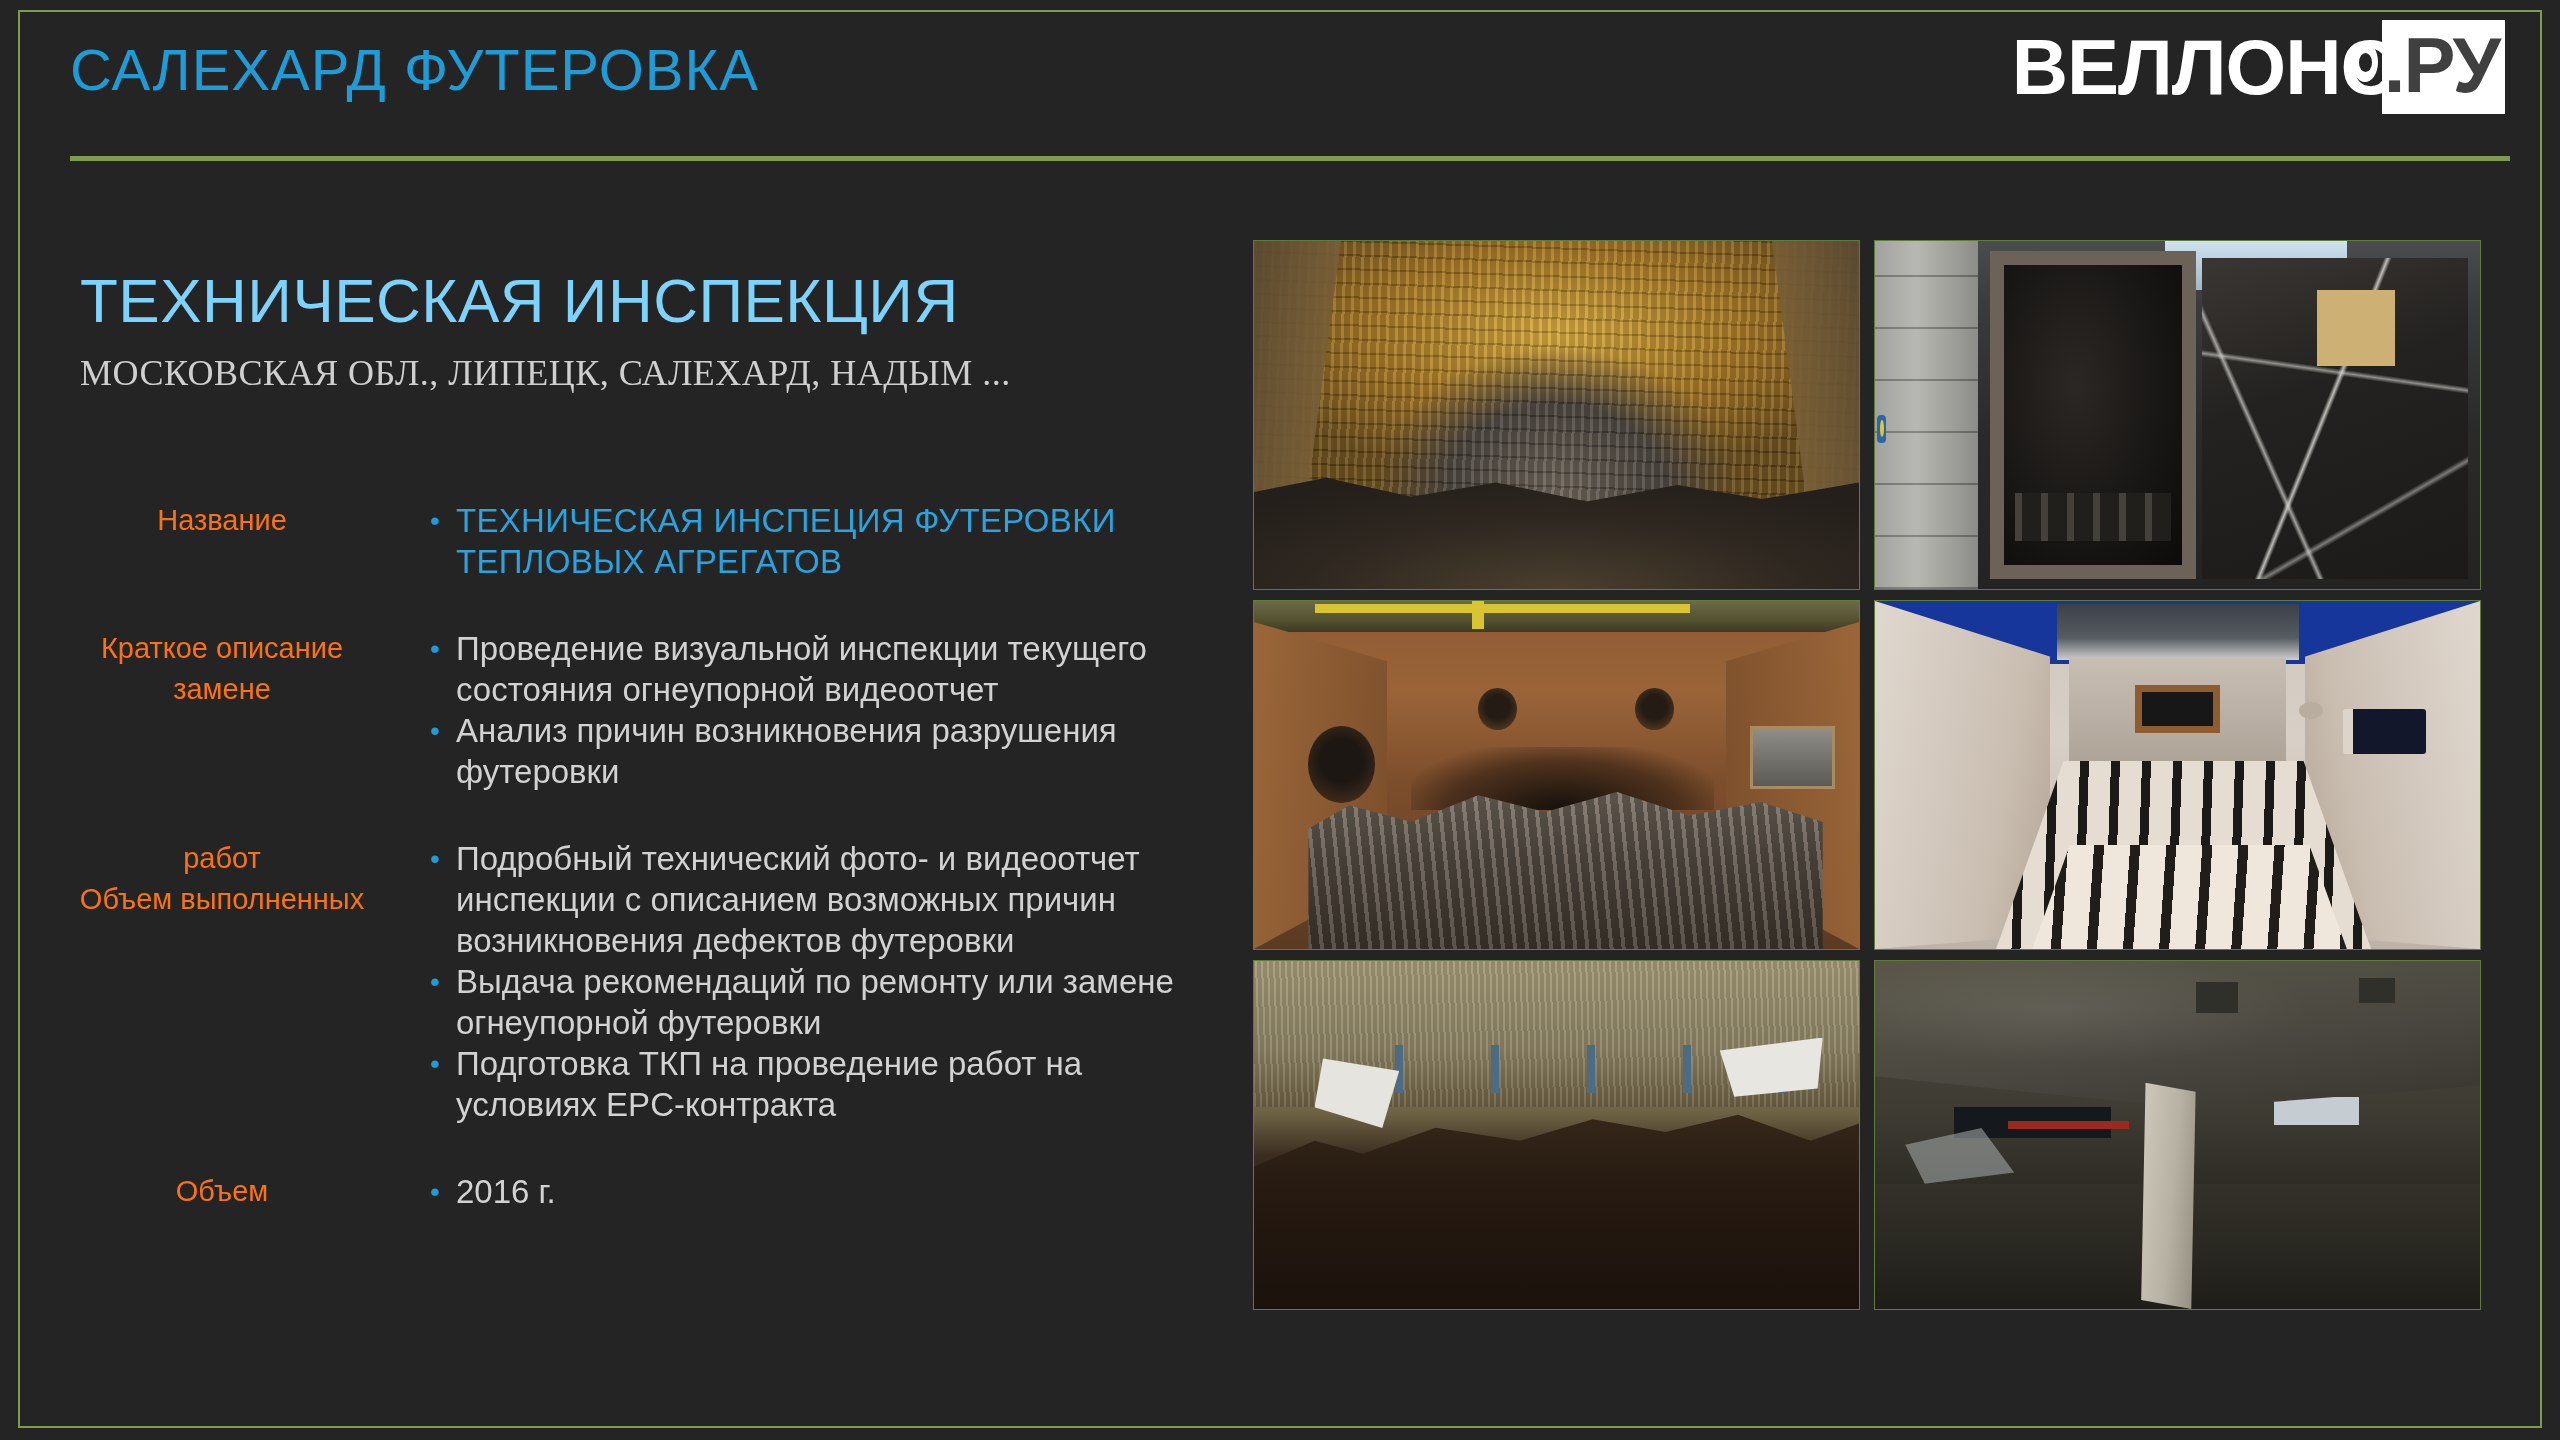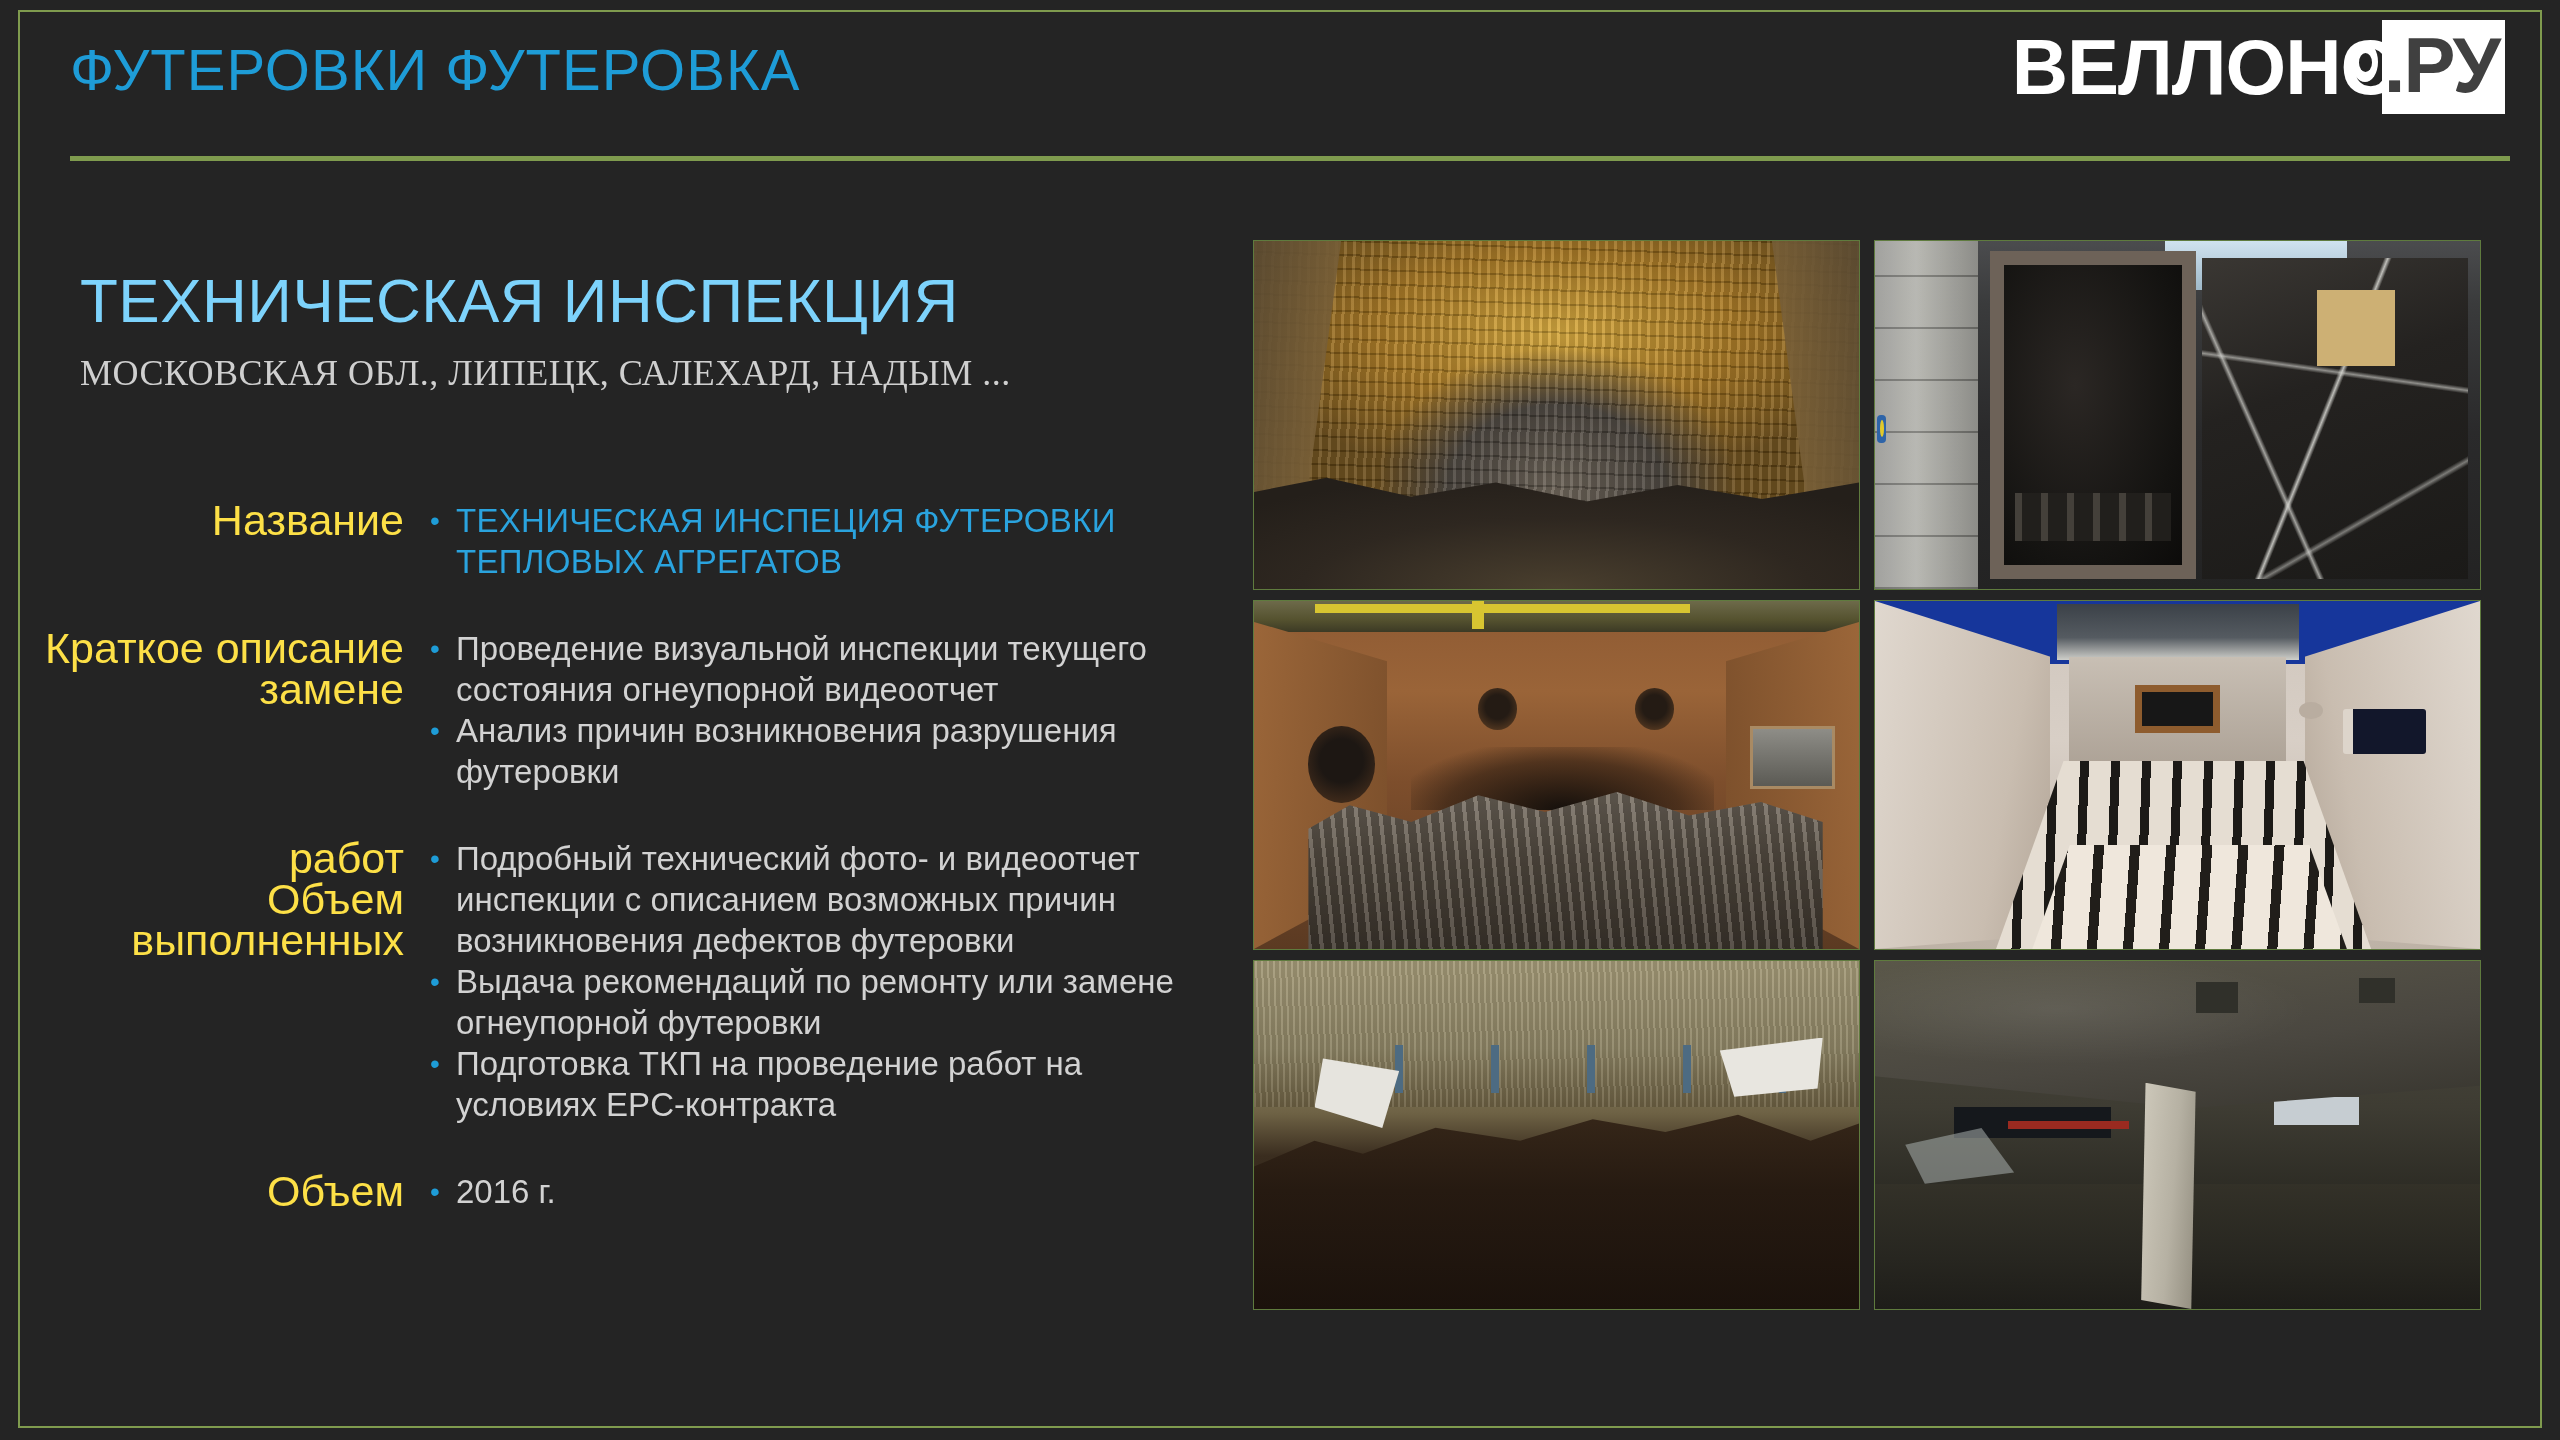--- a/index.html
+++ b/index.html
@@ -20,21 +20,21 @@
   .logo-box{background:#ffffff;color:#404040;font-size:78px;font-weight:bold;line-height:1;padding:6px 6px 10px 2px;margin-left:-14px;letter-spacing:-2px;position:relative;}
   .logo-dot{position:absolute;left:-30px;top:22px;width:26px;height:40px;background:#ffffff;border-radius:50%;z-index:3;}
   .logo-dot:after{content:"";position:absolute;left:7px;top:11px;width:13px;height:19px;background:#242424;border-radius:50%;}
 
   
   .title-main{position:absolute;left:80px;top:265px;font-size:62px;color:#7dd3fc;letter-spacing:.5px;white-space:nowrap;}
   .title-sub{position:absolute;left:80px;top:352px;font-size:36px;color:#cfcfcf;letter-spacing:.5px;white-space:nowrap;font-family:Liberation Serif, serif;}
 
   .rows{position:absolute;left:40px;top:500px;width:1180px;}
   .row{display:flex;align-items:flex-start;margin-bottom:0;}
-  .row-label{width:390px;text-align:right;color:#fde047;font-size:43px;line-height:41px;padding-right:26px;box-sizing:border-box;}
+  .row-label{width:390px;text-align:center;color:#f97316;font-size:29px;line-height:41px;padding-right:26px;box-sizing:border-box;}
   .row-body{flex:1;}
   .bullet{display:flex;align-items:flex-start;font-size:33px;line-height:41px;color:#d2d2d2;margin-bottom:0;}
   .bullet .dot{flex:0 0 auto;width:26px;color:#1e9cd7;font-size:28px;line-height:41px;text-align:left;}
   .bullet .txt{flex:1;}
   .bullet.accent .txt{color:#2aa3de;letter-spacing:.3px;}
   .gap-lg{height:46px;}
 
   
   .grid{position:absolute;left:1253px;top:240px;width:1250px;height:1070px;
         display:grid;grid-template-columns:607px 607px;grid-template-rows:1fr 1fr 1fr;gap:10px 14px;}
@@ -171,21 +171,21 @@
   .p6 .sq1{position:absolute;left:53%;top:6%;width:7%;height:9%;background:#30302a;}
   .p6 .sq2{position:absolute;left:80%;top:5%;width:6%;height:7%;background:#30302a;}
 </style>
 </head>
 <body>
 
 <div class="slide">
 
   <div class="frame"></div>
 
-  <div class="header-title">ФУТЕРОВКИ ФУТЕРОВКА</div>
+  <div class="header-title">САЛЕХАРД ФУТЕРОВКА</div>
   <div class="header-rule"></div>
 
   <div class="logo">
     <span class="logo-main">ВЕЛЛОНС</span>
     <span class="logo-box">
       <span class="logo-dot"></span>
       <span>.РУ</span>
     </span>
   </div>
 

